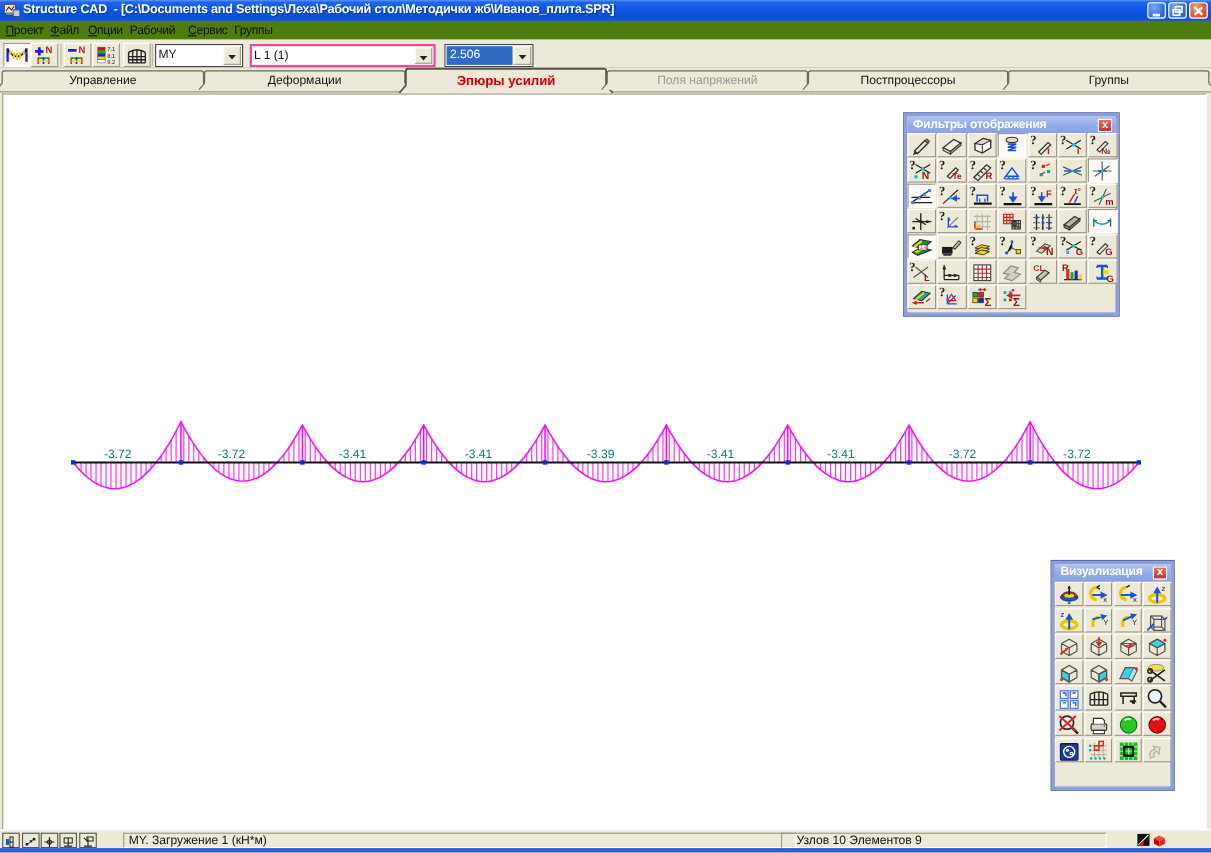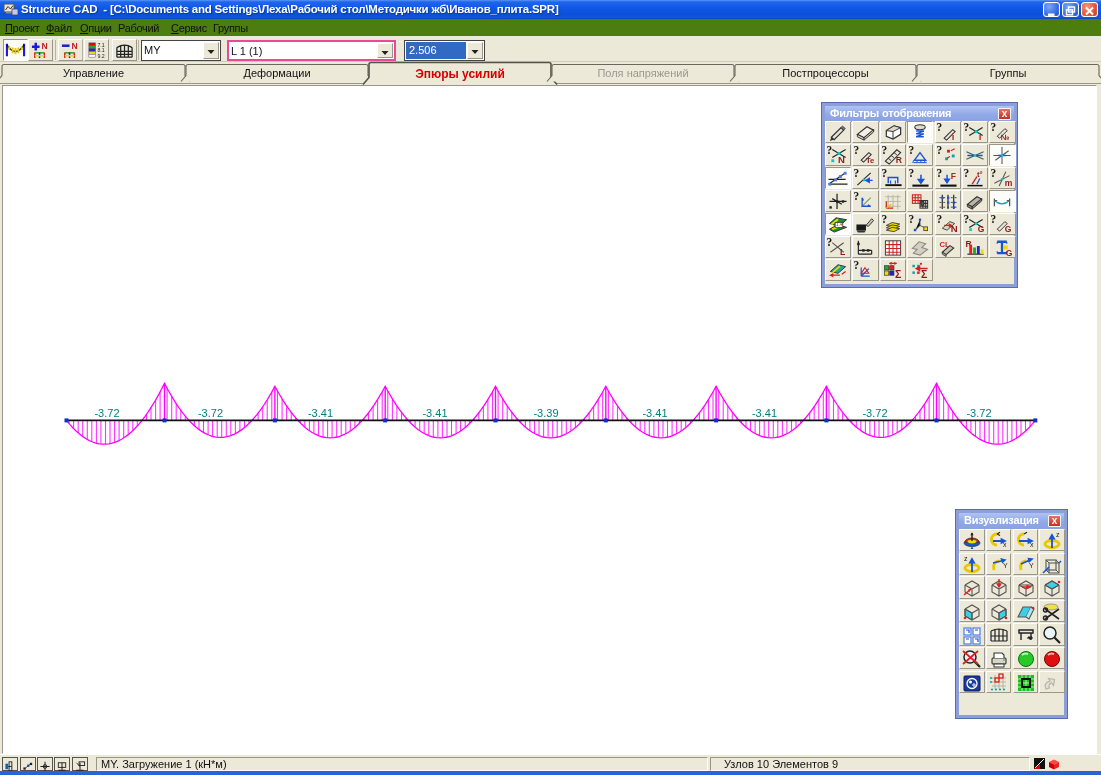--- a/index.html
+++ b/index.html
@@ -748,22 +748,22 @@
     </svg></div>
 <div class="abs" style="left:54px;top:757px;width:16px;height:14px;background:#ece9d8;border:1px solid #55544a"><svg width="14" height="12" viewBox="0 0 14 13">
       <path d="M3 11 h8 M7 3 v8" stroke="#222" stroke-width="1.1"></path>
       <rect x="3" y="3" width="8" height="5" fill="none" stroke="#222"></rect>
     </svg></div>
 <div class="abs" style="left:72px;top:757px;width:16px;height:14px;background:#ece9d8;border:1px solid #55544a"><svg width="14" height="12" viewBox="0 0 14 13">
       <path d="M3 11 h8 M7 3 v8" stroke="#222" stroke-width="1.1"></path>
       <path d="M3 3 l4 4" stroke="#222"></path>
       <rect x="6" y="2" width="6" height="4" fill="none" stroke="#222"></rect>
     </svg></div>
-<div class="abs" style="left:96px;top:757px;width:612px;height:14px;border:1px solid;border-color:#9a968a #fff #fff #9a968a;font-size:11px;color:#111;padding:0 0 0 4px">MY. Загружение 1 (кН*м)</div>
-<div class="abs" style="left:710px;top:757px;width:320px;height:14px;border:1px solid;border-color:#9a968a #fff #fff #9a968a;font-size:11px;color:#111;padding:0 0 0 13px">Узлов 10 Элементов 9</div>
+<div class="abs" style="left:112px;top:757px;width:612px;height:14px;border:1px solid;border-color:#9a968a #fff #fff #9a968a;font-size:11px;color:#111;padding:0 0 0 4px">MY. Загружение 1 (кН*м)</div>
+<div class="abs" style="left:710px;top:757px;width:296px;height:14px;border:1px solid;border-color:#9a968a #fff #fff #9a968a;font-size:11px;color:#111;padding:0 0 0 13px">Узлов 10 Элементов 9</div>
 <svg class="abs" style="left:1034px;top:758px" width="26" height="12" viewBox="0 0 26 12">
     <rect x="0" y="0" width="11" height="11" fill="#111"></rect>
     <path d="M0 11 L11 0 L0 0z" fill="#111"></path>
     <path d="M1 10 L10 1" stroke="#fff"></path>
     <path d="M0 11 h6 v-5z" fill="#e00"></path>
     <path d="M15 4 l5-2.5 5 2.5 -5 2.5z" fill="#f44"></path>
     <path d="M15 4 v5 l5 2.5 v-5z" fill="#c00"></path>
     <path d="M25 4 v5 l-5 2.5 v-5z" fill="#e22"></path>
   </svg>
 <div class="abs" style="left:0;top:771px;width:1101px;height:4px;background:#2a62d8"></div>

